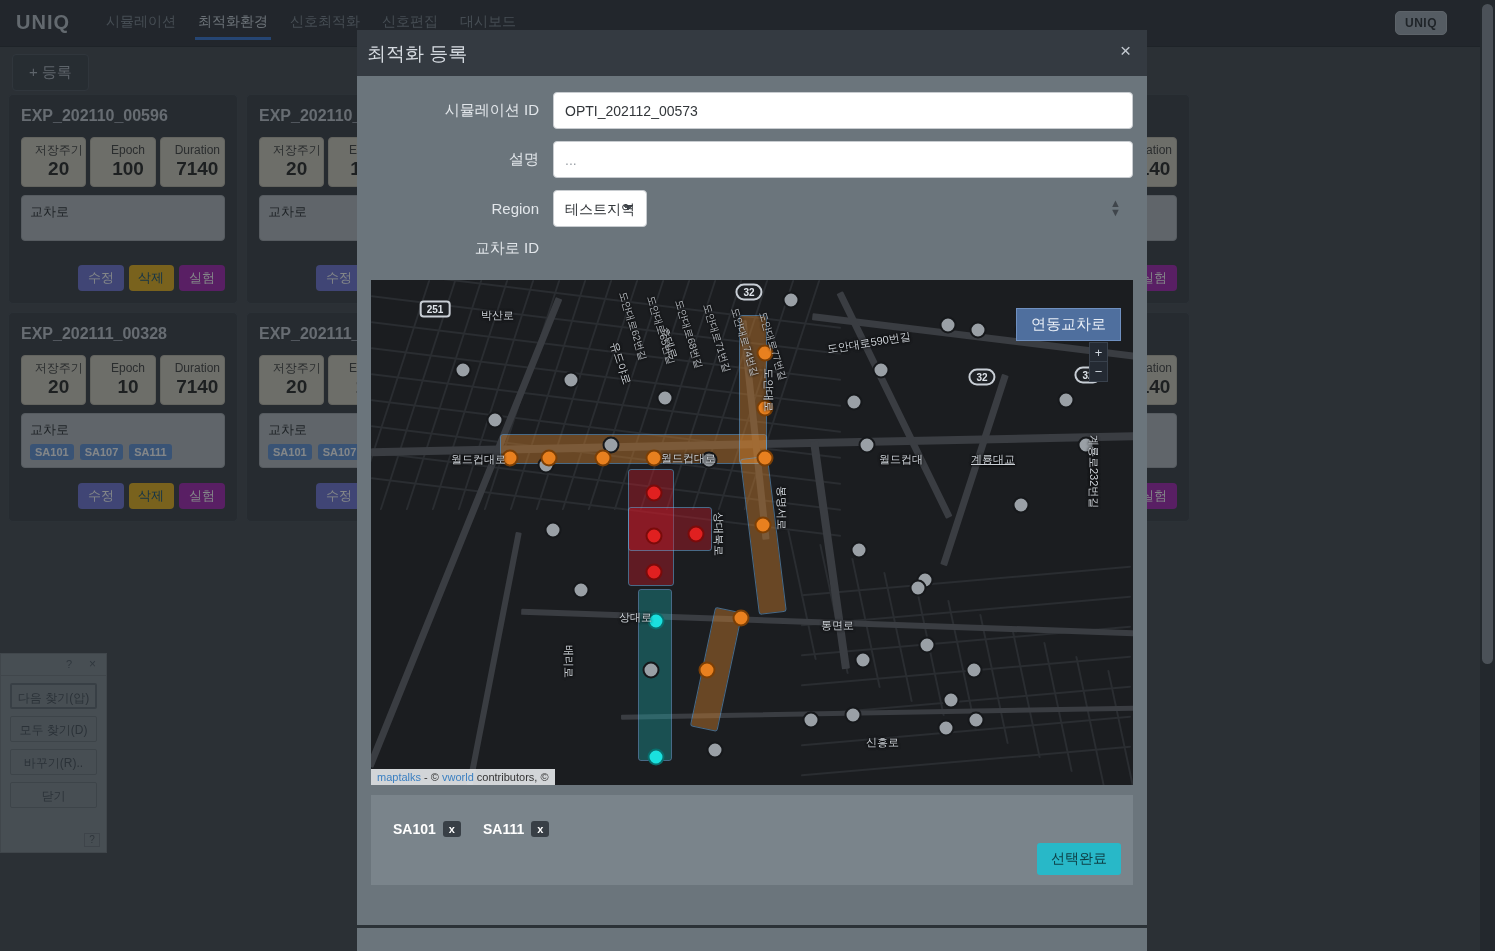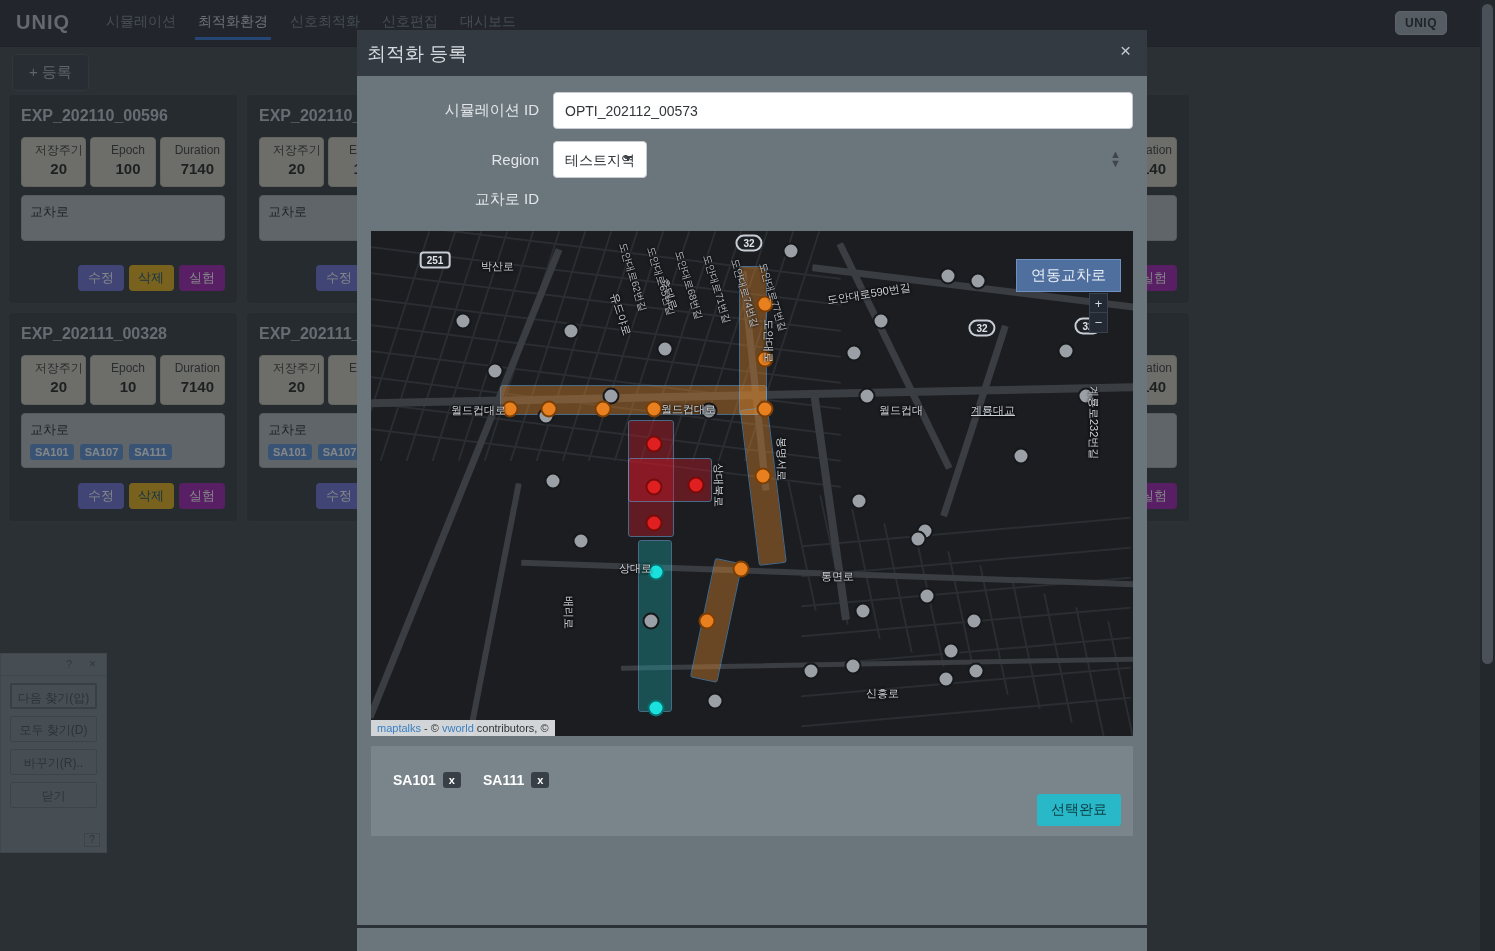--- a/index.html
+++ b/index.html
@@ -73,21 +73,21 @@
   .exp-card .card-title {
     font-size: 16px; font-weight: bold; color: #c0c6ce;
     margin-bottom: 12px; white-space: nowrap; overflow: hidden;
   }
   .stat-row { display: flex; gap: 4px; }
   .stat-box {
     flex: 1; background: #cfc9bb; border: 1px solid #b9b3a5;
     border-radius: 4px; text-align: center; padding: 5px 2px 6px 12px;
   }
   .stat-box .k { font-size: 12px; color: #3a3a38; line-height: 14px; }
-  .stat-box .v { font-size: 15px; font-weight: bold; color: #1d1d1c; line-height: 23px; }
+  .stat-box .v { font-size: 19px; font-weight: bold; color: #1d1d1c; line-height: 23px; }
   .inter-box {
     margin-top: 8px;
     background: #b2b7bc; border: 1px solid #9ba0a6;
     border-radius: 4px; min-height: 46px; padding: 7px 8px;
   }
   .inter-box .lbl { font-size: 13px; color: #1d2024; }
   .inter-tags { margin-top: 5px; display: flex; gap: 6px; flex-wrap: wrap; }
   .sa-tag {
     background: #5b8fd6; color: #fff; font-size: 11px; font-weight: bold;
     border-radius: 3px; padding: 2px 5px;
@@ -607,20 +607,26 @@
   </div>
 
   <div id="modal-form">
     <div class="form-row">
       <div class="flabel">시뮬레이션 ID</div>
       <div class="fctl">
         <input class="finput" type="text" value="OPTI_202112_00573" style="">
       </div>
     </div>
 
+    <div class="form-row">
+      <div class="flabel">설명</div>
+      <div class="fctl">
+        <input class="finput" type="text" placeholder="..." style="">
+      </div>
+    </div>
 
     <div class="form-row">
       <div class="flabel">Region</div>
       <div class="fctl">
         <div class="fselect-wrap">
           <select class="finput">
             <option>테스트지역</option>
           </select>
           <div class="fselect-arrows">▲<br>▼</div>
         </div>

